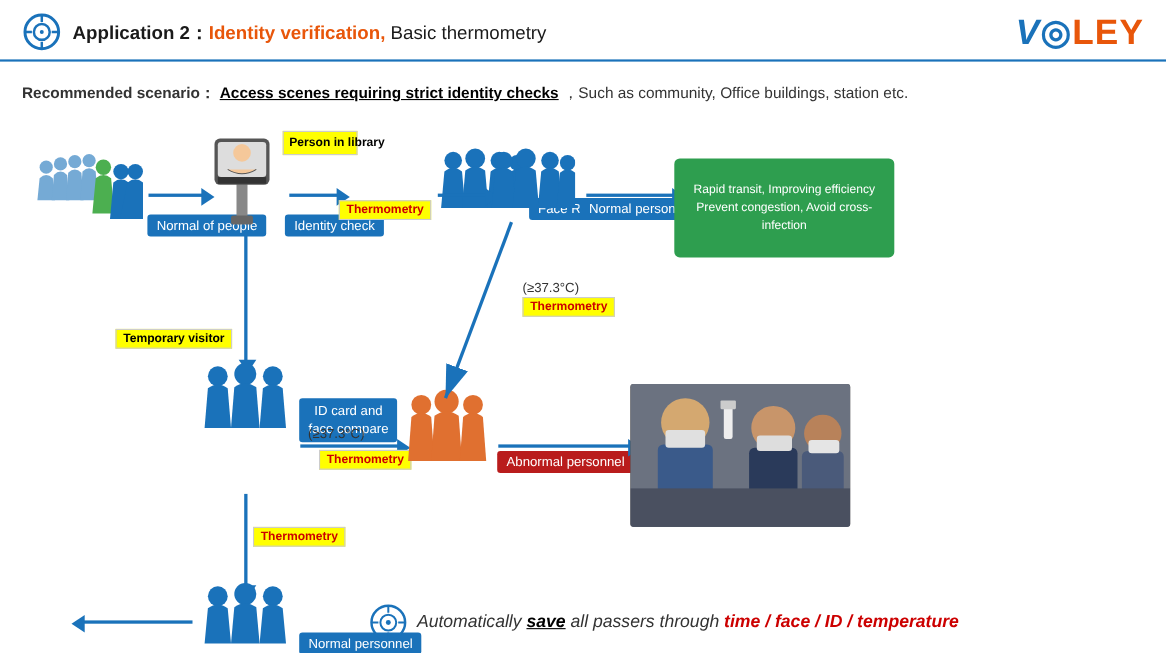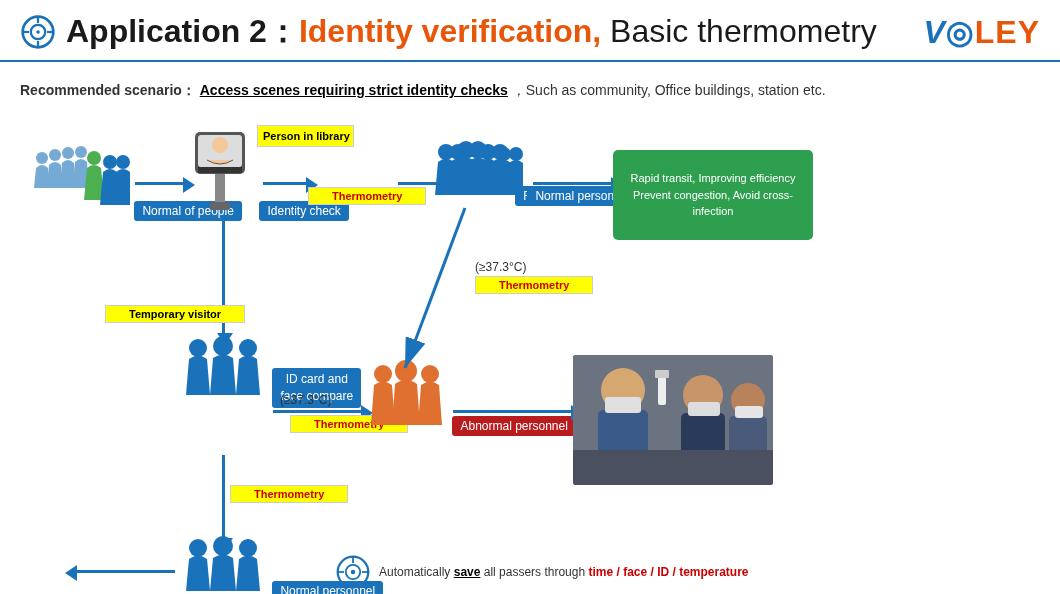--- a/index.html
+++ b/index.html
@@ -21,21 +21,21 @@
     .header-left {
       display: flex;
       align-items: center;
       gap: 10px;
     }
     .header-icon {
       width: 36px;
       height: 36px;
     }
     .header-title {
-      font-size: 32px;
+      font-size: 17px;
       font-weight: bold;
       color: #1a1a1a;
     }
     .header-title .app-num { color: #1a1a1a; }
     .header-title .highlight { color: #e8560a; }
     .header-title .subtitle { color: #1a1a1a; font-weight: normal; }
     .logo {
       font-size: 32px;
       font-weight: bold;
       color: #e8560a;
@@ -76,38 +76,39 @@
       border-radius: 3px;
       display: inline-block;
       margin-top: 4px;
       white-space: nowrap;
     }
     .yellow-tag {
       background: #ffff00;
       color: #000;
       font-size: 11px;
       font-weight: bold;
-      padding: 2px 23px;
+      padding: 2px 6px;
       border: 1px solid #ccc;
       display: inline-block;
       white-space: nowrap;
     }
     .green-box {
       background: #2e9e4f;
       color: #fff;
       font-size: 11px;
       padding: 20px 10px;
       border-radius: 5px;
       position: absolute;
       text-align: center;
       line-height: 1.5;
     }
     .auto-text {
-      font-size: 12px;
+      font-size: 16px;
       color: #333;
+      font-style: italic;
     }
     .auto-text .save-word {
       color: #000;
       font-weight: bold;
       text-decoration: underline;
     }
     .auto-text .red-word { color: #cc0000; font-weight: bold; }
     
     .arrow-h {
       position: absolute;
@@ -219,21 +220,21 @@
         <rect x="30" y="40" width="10" height="35" fill="#888"></rect>
         <rect x="25" y="72" width="20" height="8" rx="2" fill="#666"></rect>
 
         <rect x="10" y="2" width="50" height="42" rx="5" fill="#555"></rect>
         <rect x="13" y="5" width="44" height="32" rx="3" fill="#ddd"></rect>
 
         <circle cx="35" cy="15" r="8" fill="#f5c89a"></circle>
         <path d="M22,30 Q35,38 48,30" fill="#f5c89a" stroke="#555" stroke-width="1"></path>
         <rect x="13" y="37" width="44" height="6" rx="0" fill="#333"></rect>
       </svg>
-      <div class="yellow-tag" style="position:absolute; top:-5px; left:72px; width:97px; text-align:center; padding:3px 5px; line-height:1.3;">
+      <div class="yellow-tag" style="position:absolute; top:-5px; left:72px; width:68px; text-align:center; padding:3px 5px; line-height:1.3;">
         <span>Person in
 library</span>
       </div>
       <div class="blue-label">Identity check</div>
     </div>
 
     <div class="arrow-h" style="left:248px; top:62px; width:45px;"></div>
 
     <div class="figure-group" style="left:293px; top:20px;">
       <div class="yellow-tag" style="background:#ffff00; color:#cc0000; font-weight:bold; margin-bottom:4px;">

